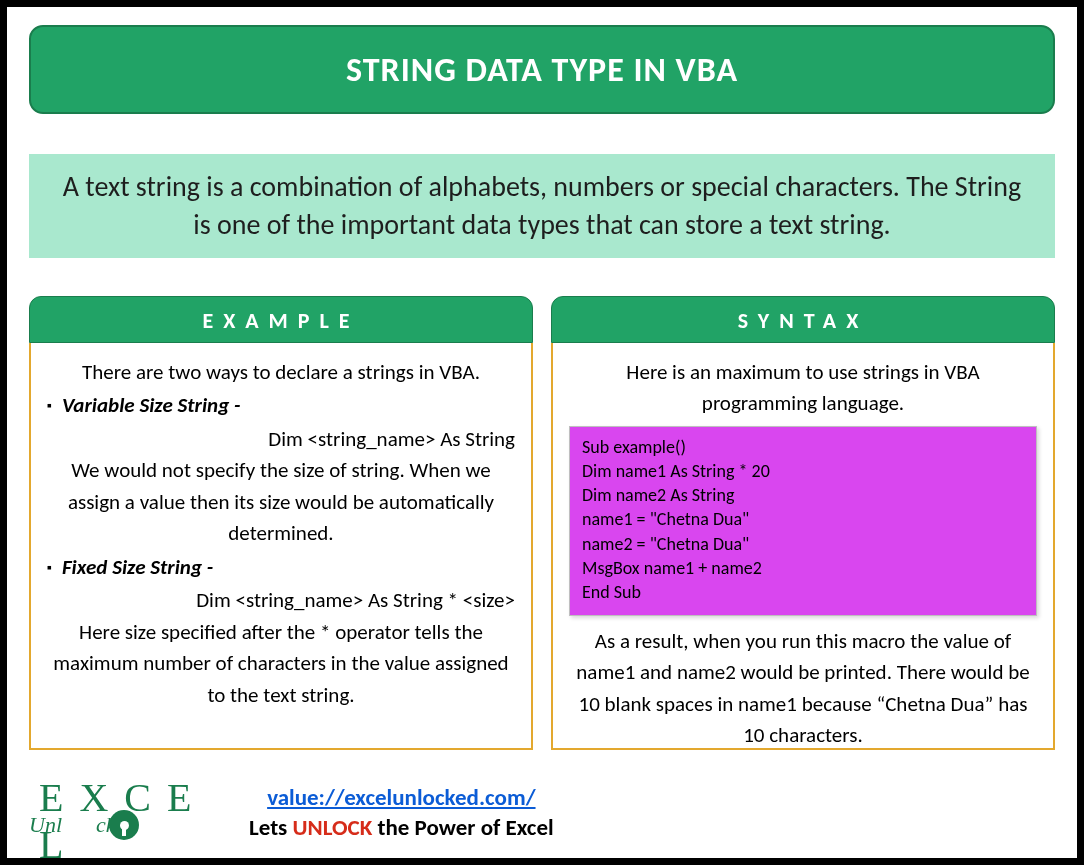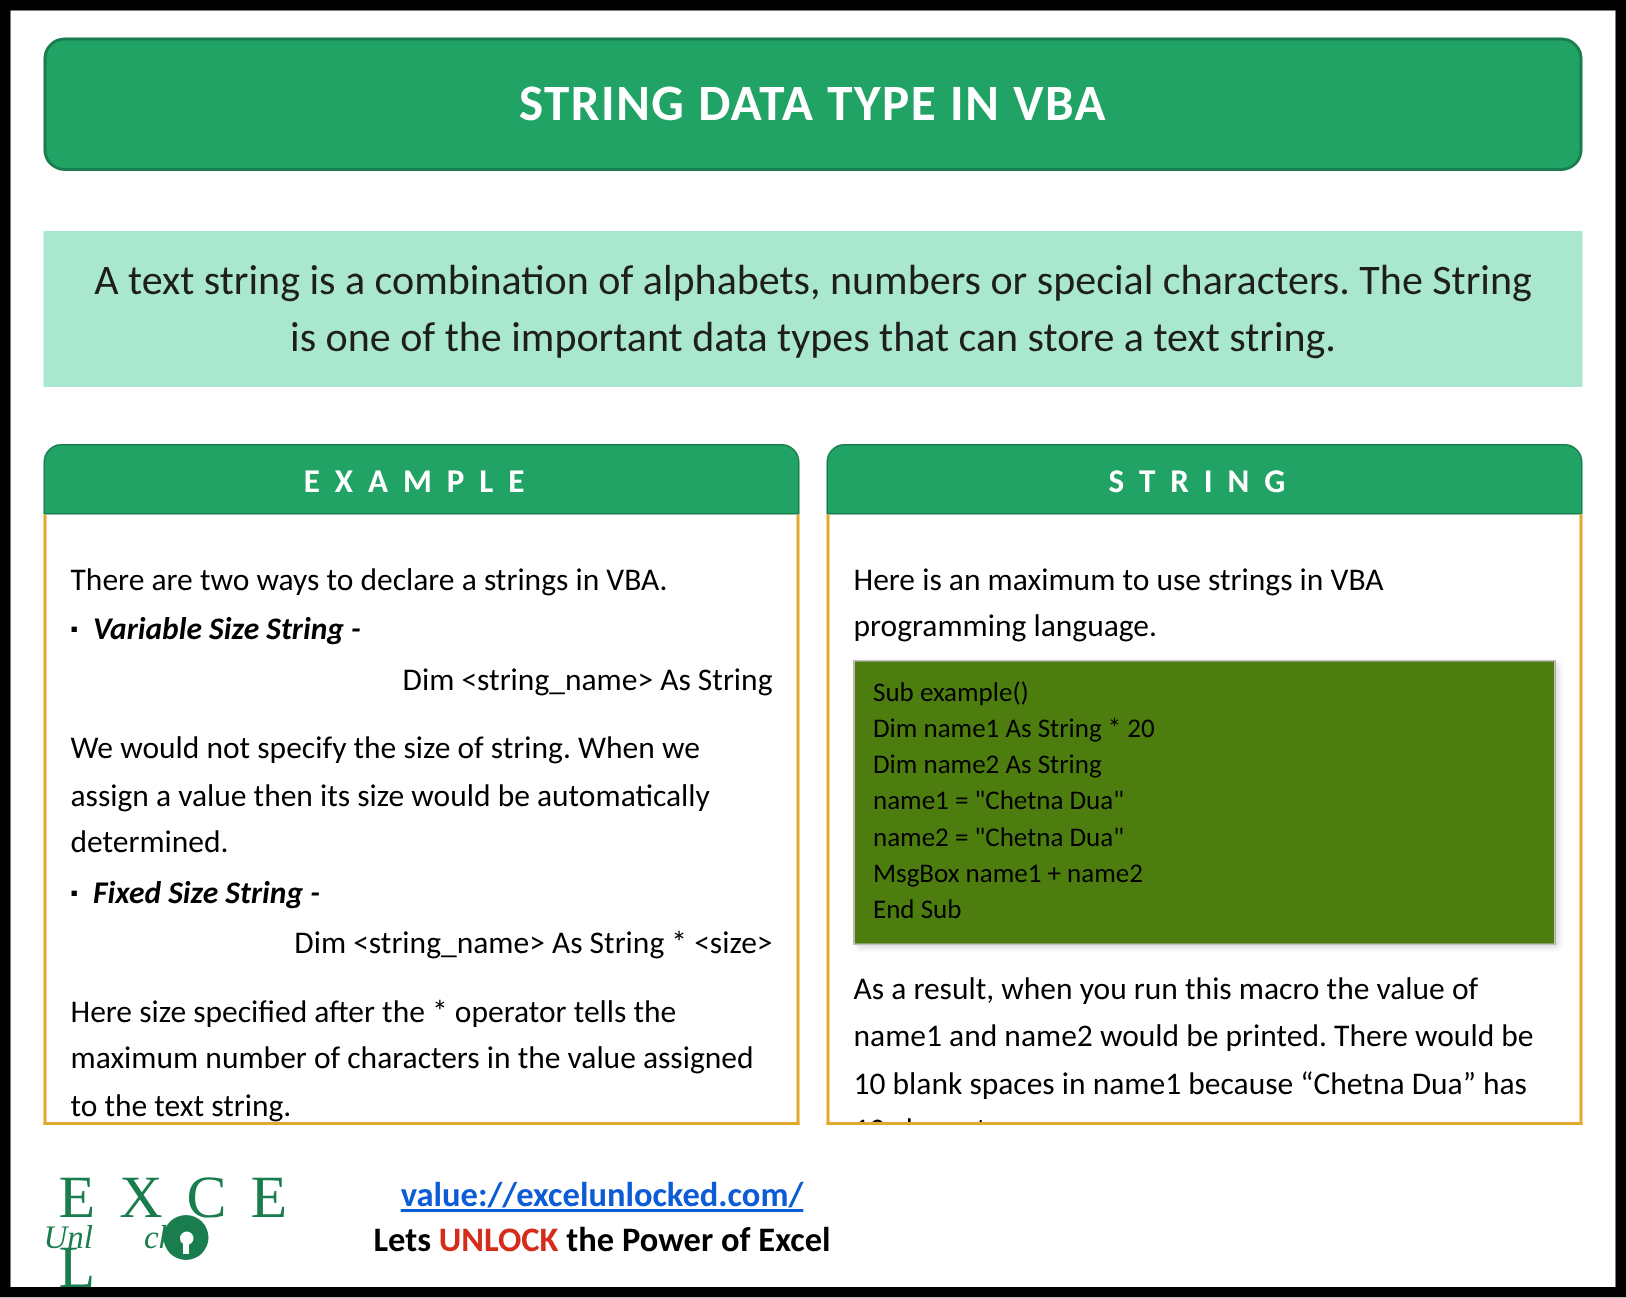--- a/index.html
+++ b/index.html
@@ -84,23 +84,23 @@
   }
   .bullet-label {
     font-weight: bold;
     font-style: italic;
   }
   .dim-line {
     font-weight: normal;
     margin-top: 2px;
     text-align: right;
   }
-  .para { margin-top: 14px; }
+  .para { margin-top: 0; text-align: center; }
   .code-box {
-    background: #4d7c0f;
+    background: #d946ef;
     border: 1px solid #bfbfbf;
     padding: 8px 12px 10px 12px;
     font-size: 18px;
     line-height: 1.35;
     margin: 6px 0 10px 0;
     white-space: pre-line;
     font-family: Calibri, Arial, sans-serif;
     box-shadow: 2px 2px 4px rgba(0,0,0,0.15);
   }
   .footer {
@@ -193,21 +193,21 @@
         <div class="bullet-row">
           <span class="bullet-sq">▪</span>
           <span class="bullet-label">Fixed Size String -</span>
         </div>
         <div class="dim-line">Dim &lt;string_name&gt; As String * &lt;size&gt;</div>
         <div class="para">Here size specified after the * operator tells the maximum number of characters in the value assigned to the text string.</div>
       </div>
     </div>
 
     <div class="col">
-      <div class="col-header">STRING</div>
+      <div class="col-header">SYNTAX</div>
       <div class="col-body">
         <div class="para">Here is an maximum to use strings in VBA programming language.</div>
         <div class="code-box">Sub example()
 Dim name1 As String * 20
 Dim name2 As String
 name1 = "Chetna Dua"
 name2 = "Chetna Dua"
 MsgBox name1 + name2
 End Sub</div>
         <div class="para">As a result, when you run this macro the value of name1 and name2 would be printed. There would be 10 blank spaces in name1 because “Chetna Dua” has 10 characters.</div>

